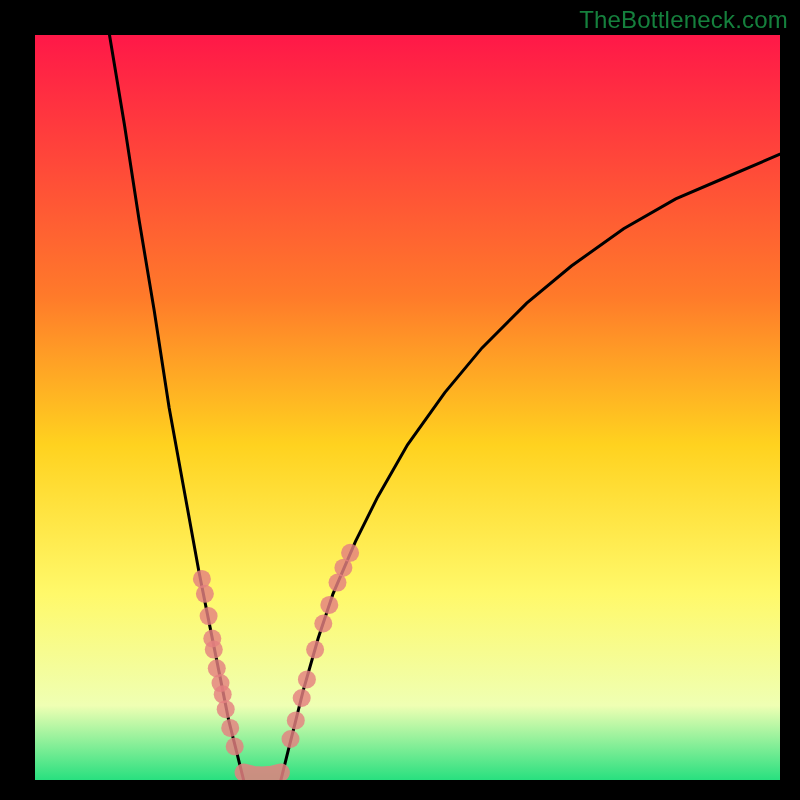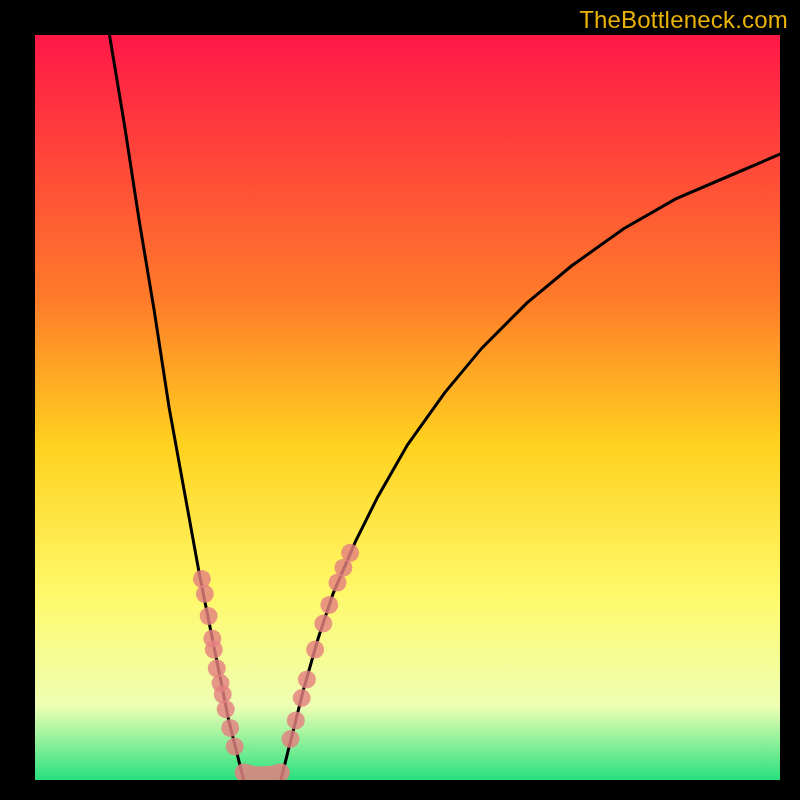--- a/index.html
+++ b/index.html
@@ -24,21 +24,21 @@
     left: 35px;
     top: 35px;
     width: 745px;
     height: 745px;
     overflow: hidden;
   }
   .watermark {
     position: absolute;
     top: 6px;
     right: 12px;
-    color: #eab308;
+    color: #15803d;
     font-size: 24px;
     font-weight: 500;
     letter-spacing: 0.2px;
     z-index: 50;
   }
   svg { display: block; }
 </style>
 </head>
 <body>
 

